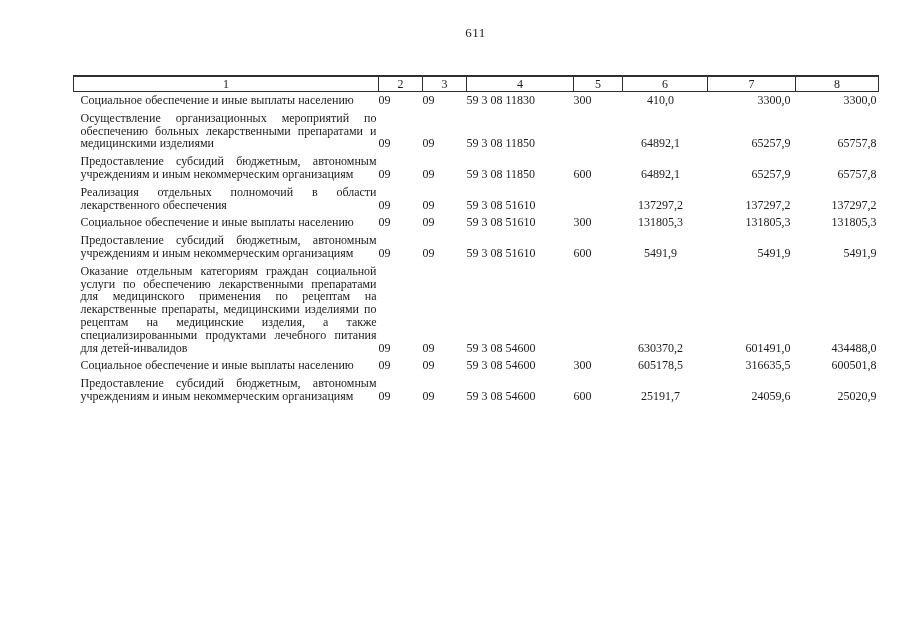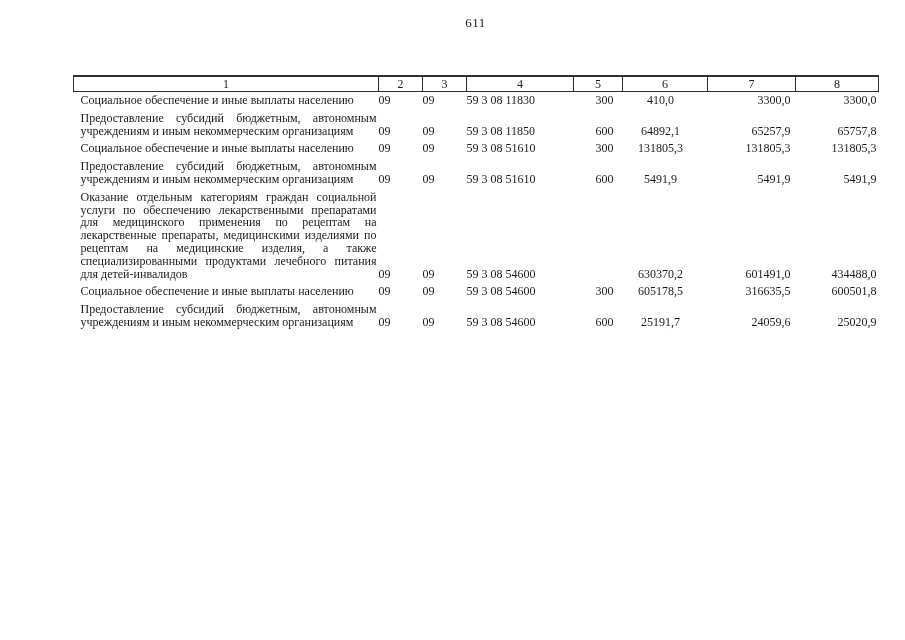--- a/index.html
+++ b/index.html
@@ -10,21 +10,21 @@
   body {
     position: relative;
     width: 905px;
     height: 640px;
     overflow: hidden;
     font-family: "Liberation Serif", "DejaVu Serif", serif;
     color: #1c1c1c;
   }
   .page-number {
     position: absolute;
-    top: 15px;
+    top: 25px;
     left: 73px;
     width: 805px;
     text-align: center;
     font-size: 13px;
     letter-spacing: 0.5px;
   }
   table.doc-table {
     position: absolute;
     left: 73px;
     top: 75px;
@@ -59,21 +59,21 @@
   tbody tr.first-row td {
     padding-top: 2px;
   }
   td.desc {
     text-align: justify;
     padding-left: 7px;
     padding-right: 2px;
     hyphens: auto;
   }
   td.code { text-align: left; white-space: nowrap; }
-  td.vr   { text-align: right; padding-right: 9px; white-space: nowrap; }
+  td.vr   { padding-right: 9px; white-space: nowrap; }
   td.amt6 { text-align: center; padding-right: 9px; white-space: nowrap; }
   td.amt7 { text-align: right; padding-right: 5px; white-space: nowrap; }
   td.amt8 { text-align: right; padding-right: 2px; white-space: nowrap; }
 </style>
 </head>
 <body>
 
 <div class="page-number">611</div>
 
 <table class="doc-table">
@@ -104,28 +104,48 @@
         <td class="desc">Социальное обеспечение и иные выплаты населению</td>
         <td class="code">09</td>
         <td class="code">09</td>
         <td class="code">59 3 08 11830</td>
         <td class="vr">300</td>
         <td class="amt6">410,0</td>
         <td class="amt7">3300,0</td>
         <td class="amt8">3300,0</td>
       </tr>
       <tr>
+        <td class="desc">Осуществление организационных мероприятий по обеспечению больных лекарственными препаратами и медицинскими изделиями</td>
+        <td class="code">09</td>
+        <td class="code">09</td>
+        <td class="code">59 3 08 11850</td>
+        <td class="vr"></td>
+        <td class="amt6">64892,1</td>
+        <td class="amt7">65257,9</td>
+        <td class="amt8">65757,8</td>
+      </tr>
+      <tr>
         <td class="desc">Предоставление субсидий бюджетным, автономным учреждениям и иным некоммерческим организациям</td>
         <td class="code">09</td>
         <td class="code">09</td>
         <td class="code">59 3 08 11850</td>
         <td class="vr">600</td>
         <td class="amt6">64892,1</td>
         <td class="amt7">65257,9</td>
         <td class="amt8">65757,8</td>
+      </tr>
+      <tr>
+        <td class="desc">Реализация отдельных полномочий в области лекарственного обеспечения</td>
+        <td class="code">09</td>
+        <td class="code">09</td>
+        <td class="code">59 3 08 51610</td>
+        <td class="vr"></td>
+        <td class="amt6">137297,2</td>
+        <td class="amt7">137297,2</td>
+        <td class="amt8">137297,2</td>
       </tr>
       <tr>
         <td class="desc">Социальное обеспечение и иные выплаты населению</td>
         <td class="code">09</td>
         <td class="code">09</td>
         <td class="code">59 3 08 51610</td>
         <td class="vr">300</td>
         <td class="amt6">131805,3</td>
         <td class="amt7">131805,3</td>
         <td class="amt8">131805,3</td>

